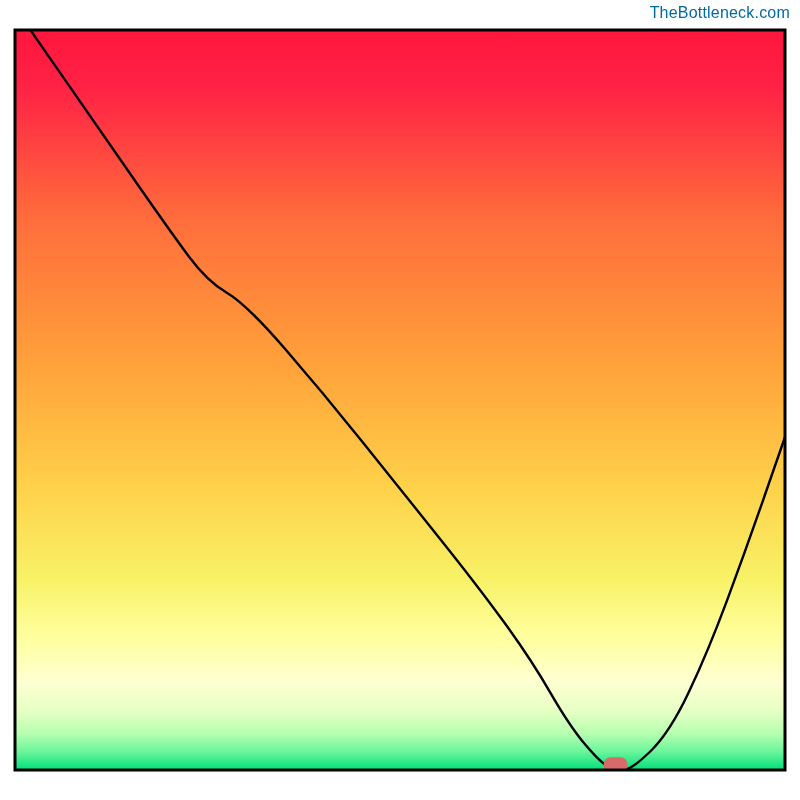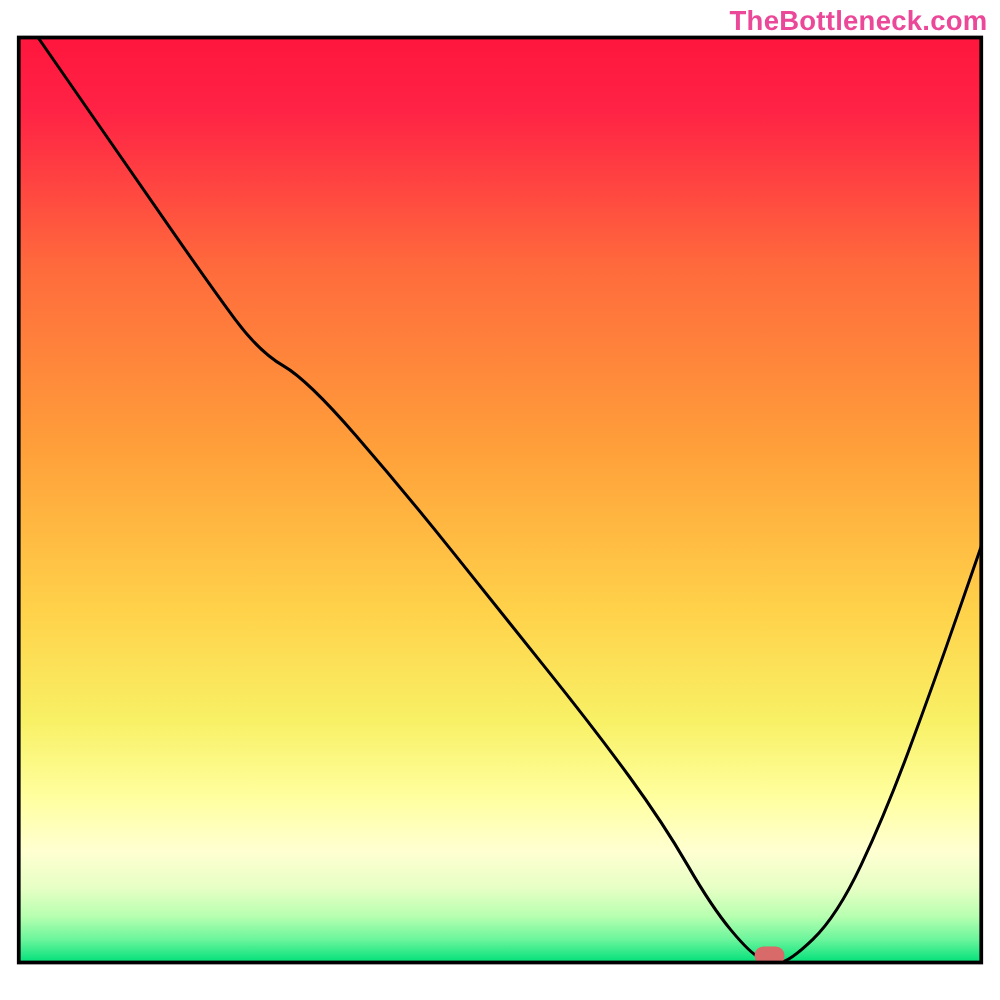--- a/index.html
+++ b/index.html
@@ -14,23 +14,23 @@
   .canvas {
     position: absolute;
     inset: 0;
     width: 800px;
     height: 800px;
   }
   .watermark {
     position: absolute;
     top: 4px;
     right: 10px;
-    font-size: 22px;
-    font-weight: 700;
-    color: #ec4899;
+    font-size: 16px;
+    font-weight: 400;
+    color: #0369a1;
     letter-spacing: 0.2px;
     font-family: Arial, Helvetica, sans-serif;
   }
 </style>
 </head>
 <body>
 
 <svg class="canvas" viewBox="0 0 800 800" preserveAspectRatio="none">
   <defs>
 

